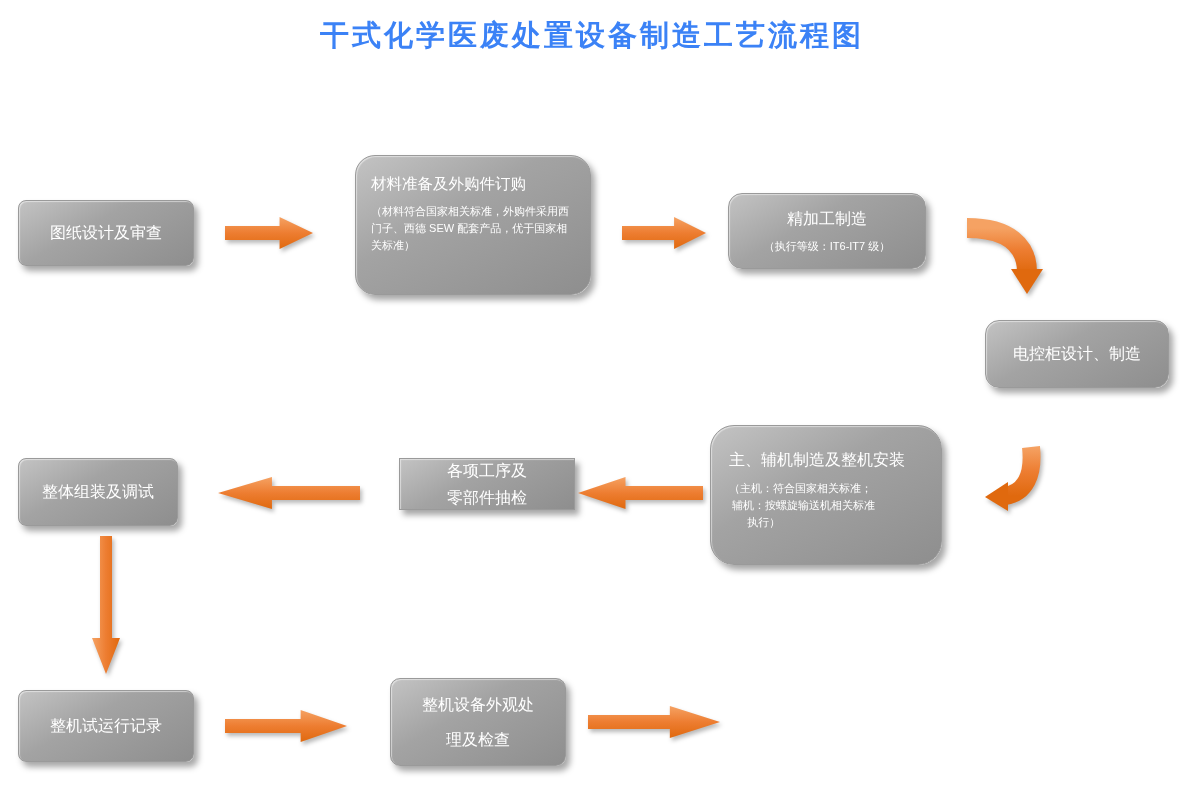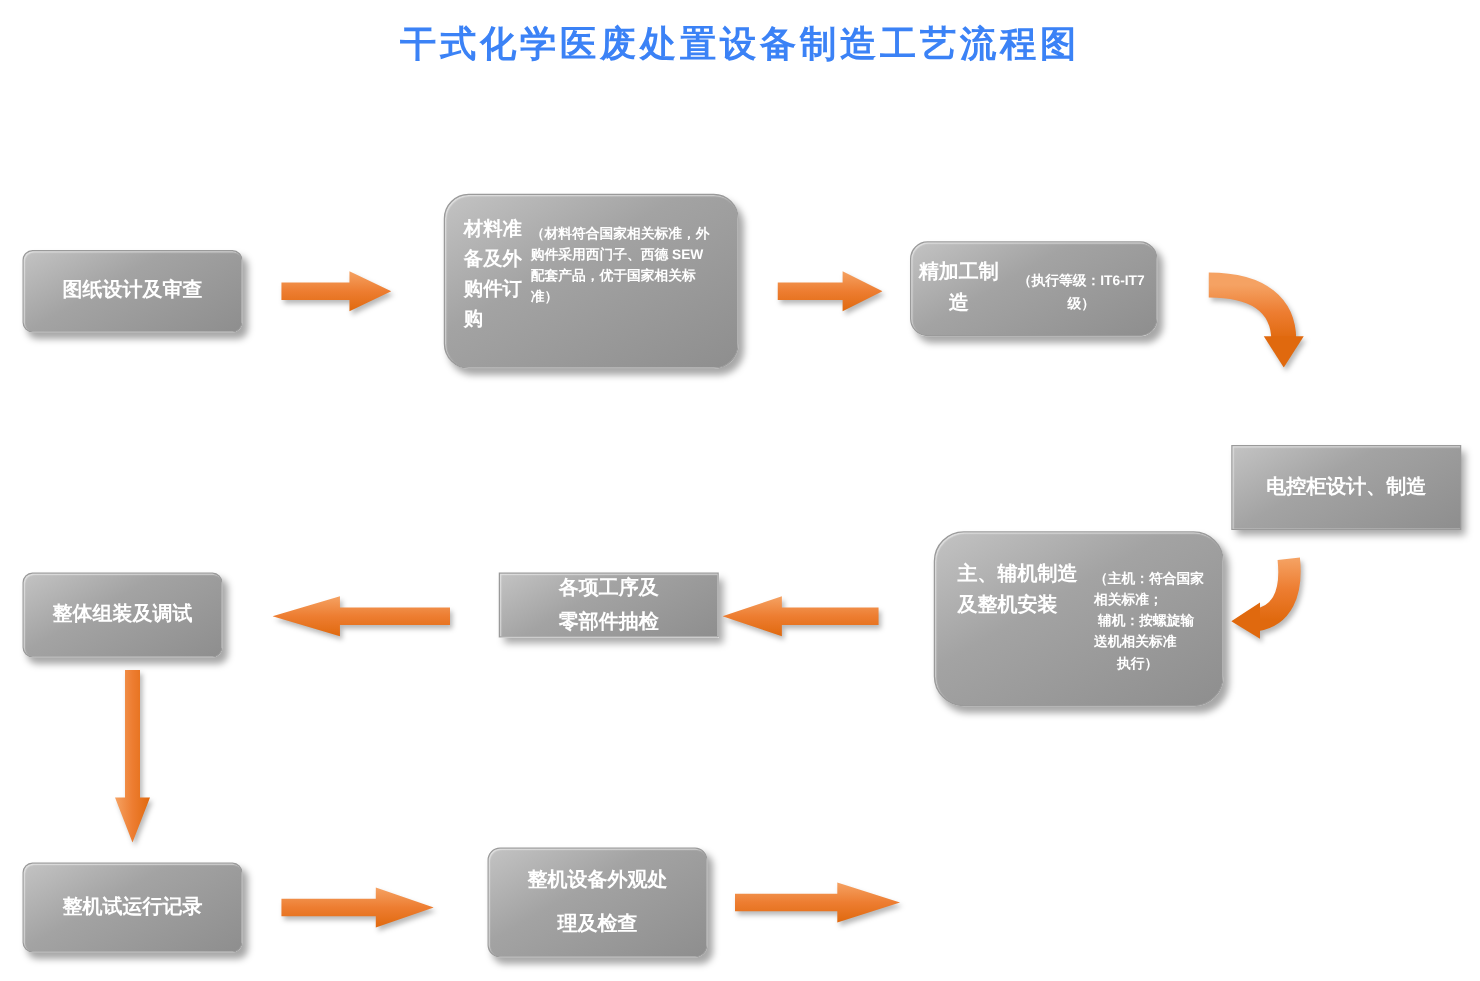--- a/index.html
+++ b/index.html
@@ -21,36 +21,35 @@
     letter-spacing: 3px;
     color: #3b82f6;
   }
 
   .node {
     position: absolute;
     background: linear-gradient(150deg, #c3c3c3 0%, #a3a3a3 40%, #8e8e8e 100%);
     border: 1px solid #9a9a9a;
     box-shadow: 4px 5px 6px rgba(0,0,0,0.35), inset 1px 1px 1px rgba(255,255,255,0.5);
     color: #ffffff;
-    display: flex; flex-direction: row;
+    display: flex; flex-direction: column;
     justify-content: center; align-items: center;
     text-align: center;
-    font-weight: bold;
   }
   .node-label { font-size: 16px; line-height: 1.55; white-space: pre-line; }
   .node-sub   { font-size: 11px; line-height: 1.55; margin-top: 7px; white-space: pre-wrap; }
 
   .n1  { left: 18px;  top: 200px; width: 176px; height: 66px;  border-radius: 8px; }
   .n2  { left: 355px; top: 155px; width: 236px; height: 140px; border-radius: 20px;
          justify-content: flex-start; align-items: flex-start; text-align: left; padding: 16px 14px 10px 15px; }
   .n2 .node-label { font-size: 15.5px; }
   .n3  { left: 728px; top: 193px; width: 198px; height: 76px;  border-radius: 14px; }
-  .n4  { left: 985px; top: 320px; width: 184px; height: 68px;  border-radius: 0; margin-top: 36px; }
+  .n4  { left: 985px; top: 320px; width: 184px; height: 68px;  border-radius: 14px; }
   .n5  { left: 710px; top: 425px; width: 232px; height: 140px; border-radius: 24px;
-         justify-content: flex-start; align-items: flex-start; text-align: left; padding: 22px 12px 10px 18px; margin-left: 37px; }
+         justify-content: flex-start; align-items: flex-start; text-align: left; padding: 22px 12px 10px 18px; }
   .n6  { left: 375px; top: 458px; width: 176px; height: 52px;  border-radius: 0; margin-left: 24px; }
   .n6 .node-label { line-height: 1.7; }
   .n7  { left: 18px;  top: 458px; width: 160px; height: 68px;  border-radius: 8px; }
   .n8  { left: 18px;  top: 690px; width: 176px; height: 72px;  border-radius: 8px; }
   .n9  { left: 390px; top: 678px; width: 176px; height: 88px;  border-radius: 10px; }
   .n9 .node-label { line-height: 2.2; }
   .n10 { left: 740px; top: 690px; width: 176px; height: 72px;  border-radius: 12px; }
 
   .arrow {
     position: absolute;

